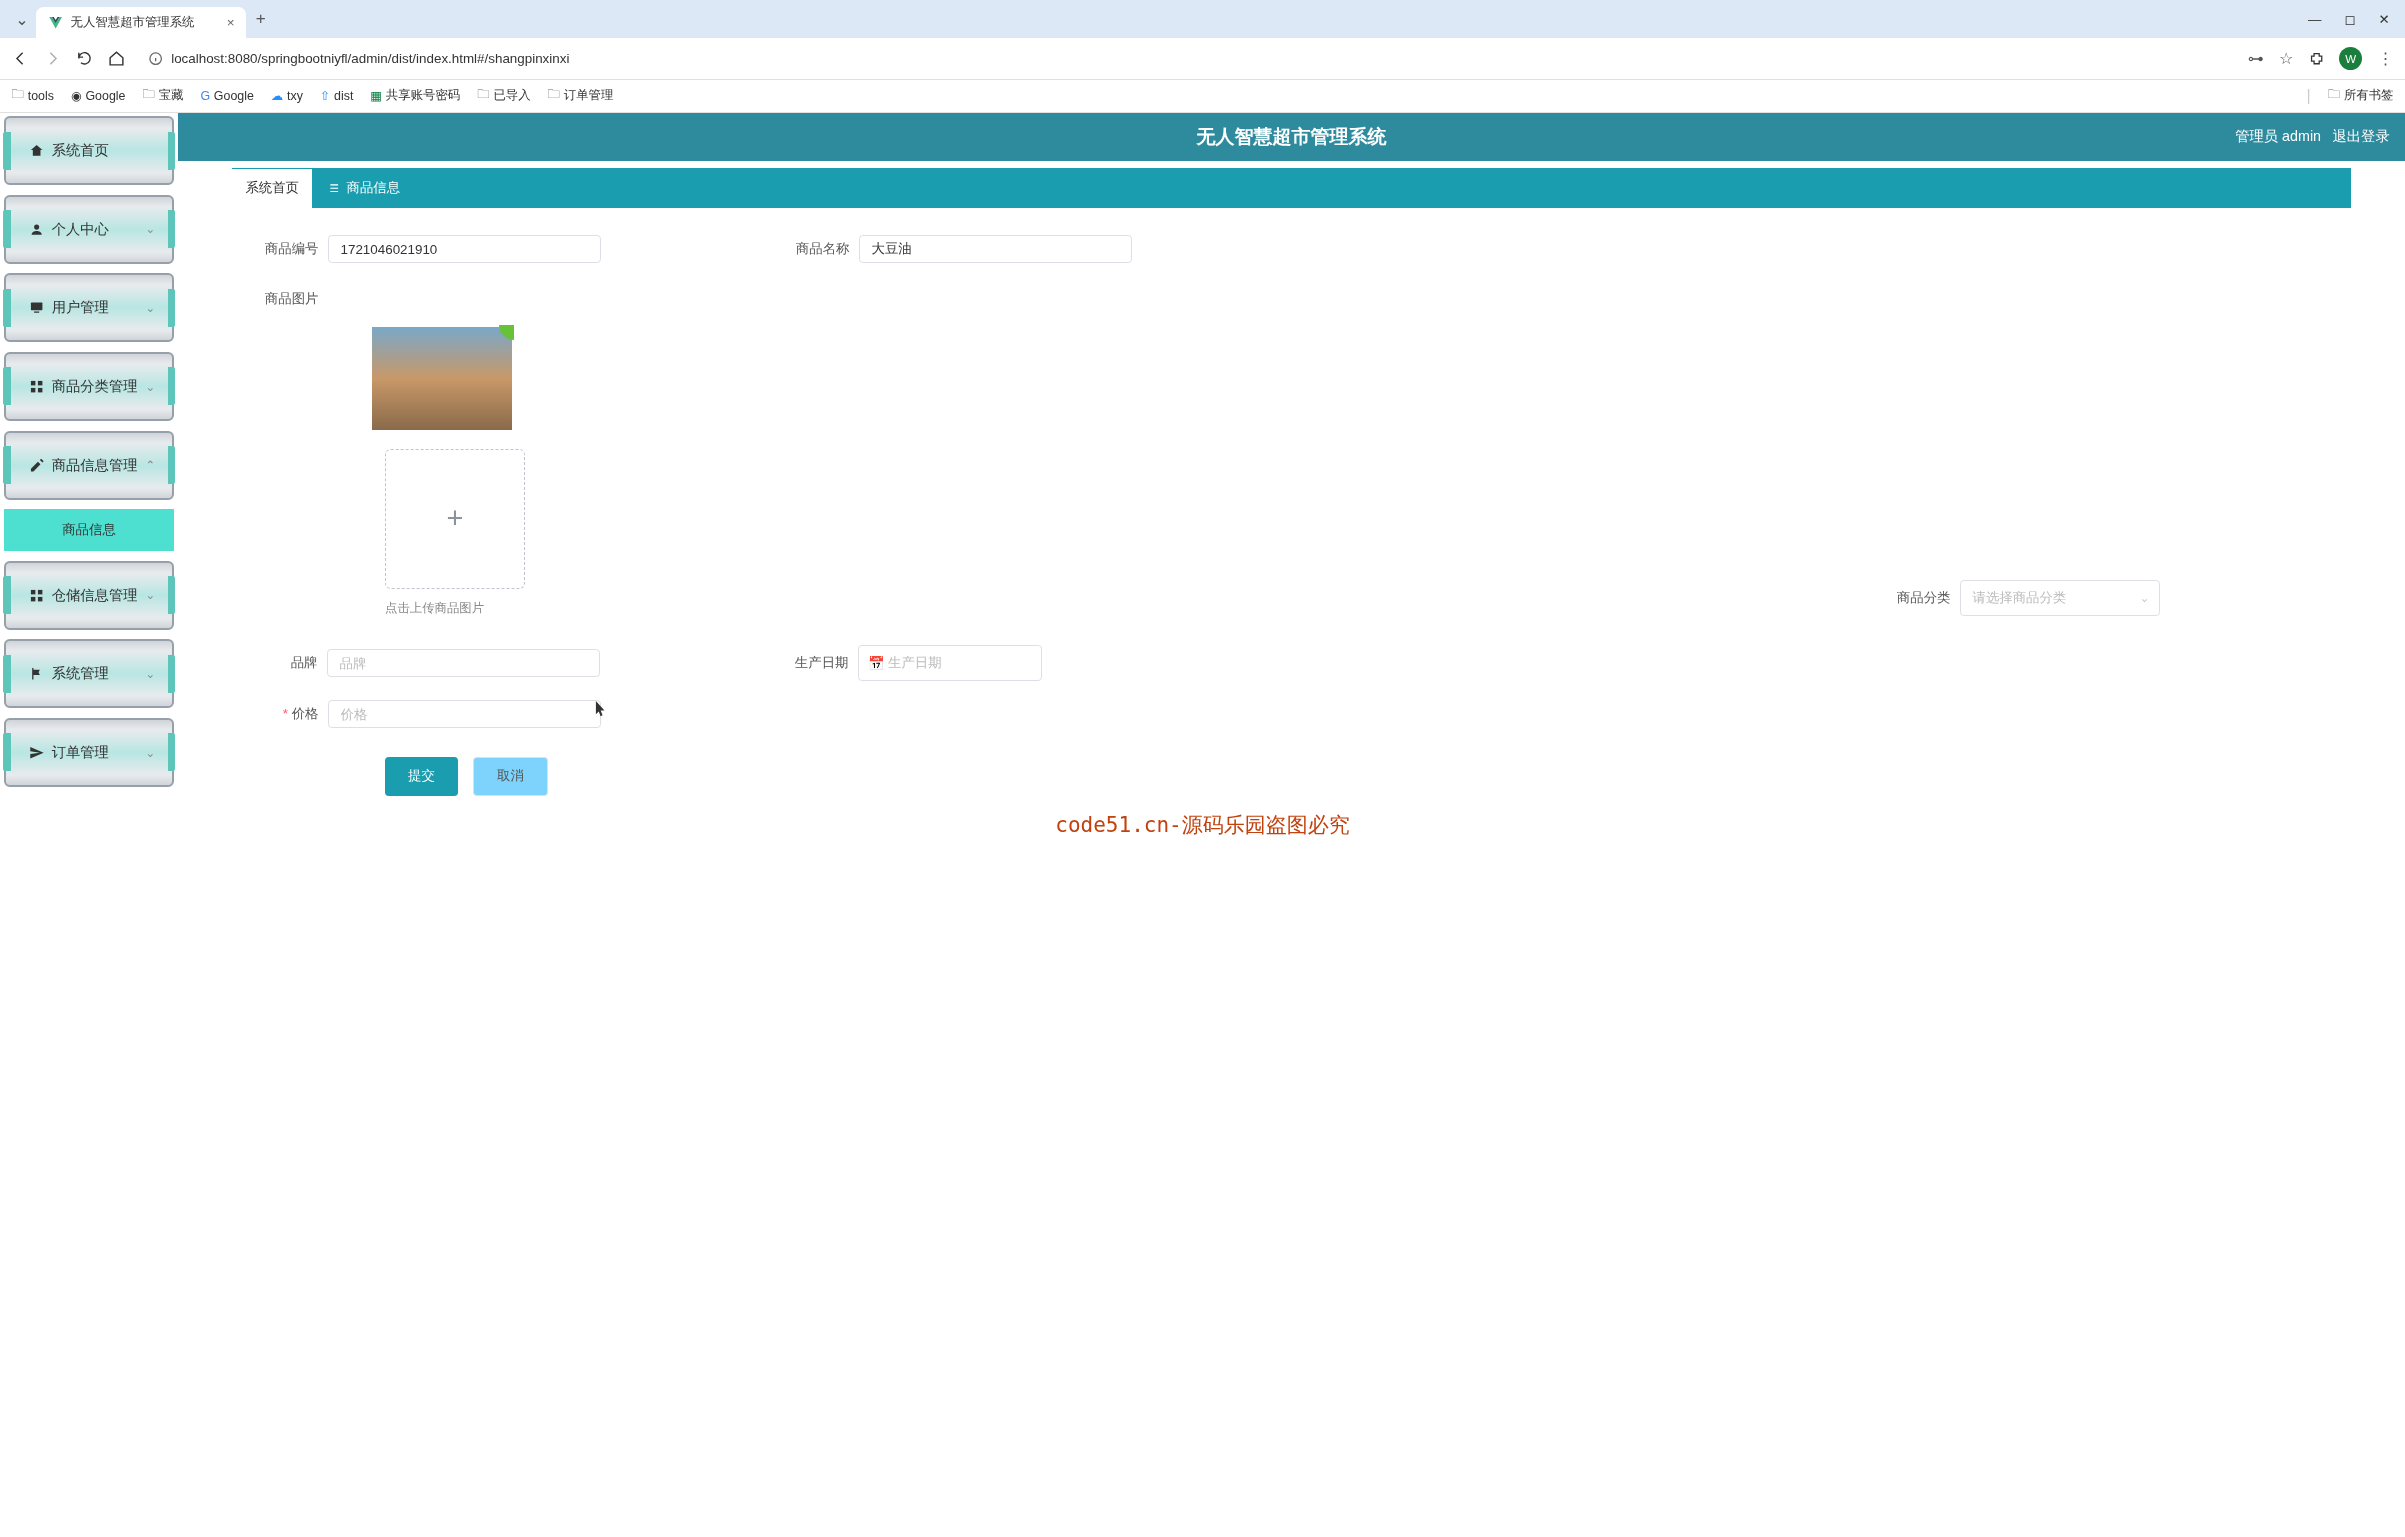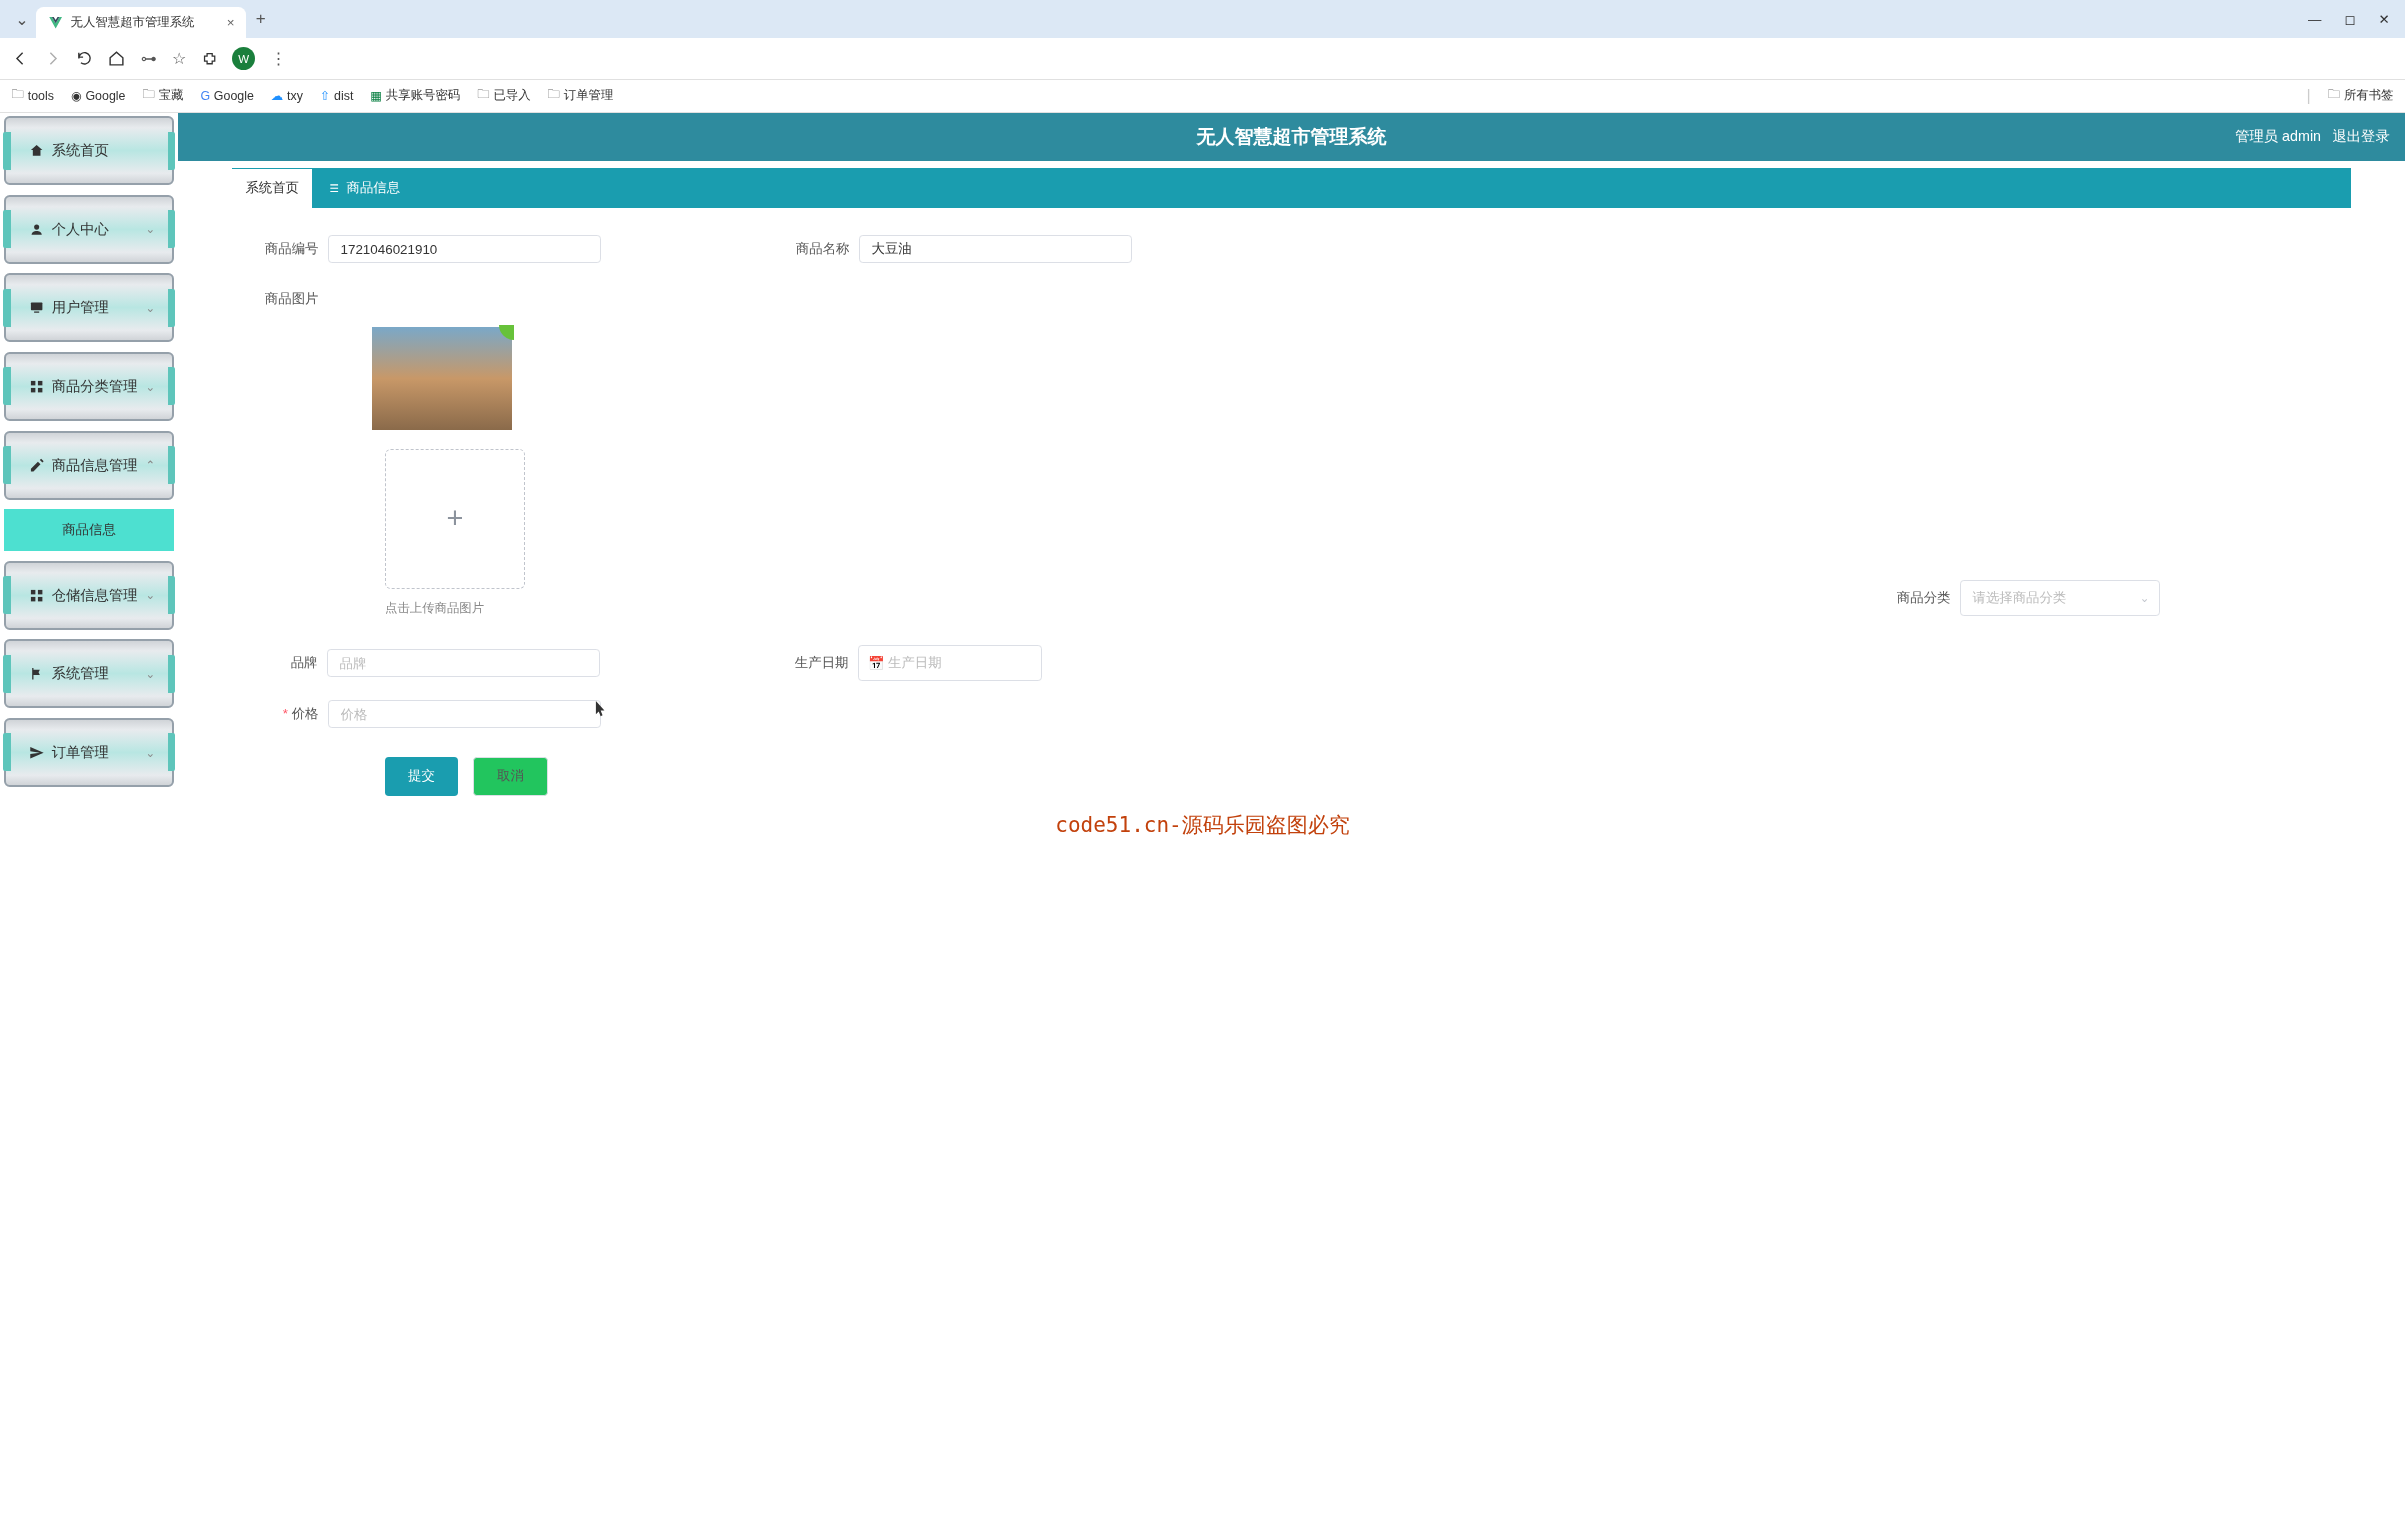--- a/index.html
+++ b/index.html
@@ -71,21 +71,21 @@
 
 .upload-section { margin-left: 153px; margin-bottom: 17px; }
 .upload-box { width: 140px; height: 140px; border: 1px dashed #c0c4cc; border-radius: 5.7px; display: flex; align-items: center; justify-content: center; cursor: pointer; margin-bottom: 7.6px; }
 .upload-plus { font-size: 29px; color: #8c939d; font-weight: 300; }
 .upload-hint { font-size: 12.4px; color: #888; padding-top: 3.8px; }
 
 .watermark { position: absolute; top: 50%; left: 50%; transform: translate(-50%, -50%); color: #c2410c; font-size: 21px; pointer-events: none; z-index: 100; font-family: monospace; }
 
 .btn-row { margin-left: 153px; display: flex; gap: 15.3px; padding-top: 9.6px; }
 .btn-primary { background: #1a9daf; color: #fff; border: none; padding: 9.6px 23px; border-radius: 3.8px; cursor: pointer; font-size: 13.4px; }
-.btn-default { background: #22c55e; color: #555; border: 1px solid #dcdfe6; padding: 9.6px 23px; border-radius: 3.8px; cursor: pointer; font-size: 13.4px; }
+.btn-default { background: #7dd3fc; color: #555; border: 1px solid #dcdfe6; padding: 9.6px 23px; border-radius: 3.8px; cursor: pointer; font-size: 13.4px; }
 
 .cursor-ptr { position: absolute; left: 593px; top: 587px; z-index: 200; pointer-events: none; }
 </style>
 </head>
 <body>
 
 <div class="chrome-top">
   <span class="tab-dropdown">⌄</span>
   <div class="browser-tab">
     <svg class="vue-icon" viewBox="0 0 24 24">
@@ -117,20 +117,27 @@
   <span class="nav-btn">
       <svg width="17" height="17" viewBox="0 0 24 24">
         <path fill="none" stroke="#333" stroke-width="2" d="M4 12a8 8 0 1 1 3 6M4 4v6h6"></path>
       </svg>
     </span>
   <span class="nav-btn">
       <svg width="17" height="17" viewBox="0 0 24 24">
         <path fill="none" stroke="#333" stroke-width="2" d="M3 11l9-8 9 8v10H3z"></path>
       </svg>
     </span>
+  <div class="url-bar">
+    <svg width="15.3" height="15.3" viewBox="0 0 24 24">
+        <circle fill="none" stroke="#666" stroke-width="2" cx="12" cy="12" r="9"></circle>
+        <path stroke="#666" stroke-width="2" d="M12 8v.01M12 11v5"></path>
+      </svg>
+    <span class="url-text">localhost:8080/springbootniyfl/admin/dist/index.html#/shangpinxinxi</span>
+  </div>
   <div class="nav-right">
     <span class="nav-btn">⊶</span>
     <span class="nav-btn">☆</span>
     <span class="nav-btn">
         <svg width="15.3" height="15.3" viewBox="0 0 24 24">
           <path fill="none" stroke="#333" stroke-width="2" d="M4 8h4V4h8v4h4v8h-4v4H8v-4H4z"></path>
         </svg>
       </span>
     <div class="avatar-circle">W</div>
     <span class="nav-btn">⋮</span>

